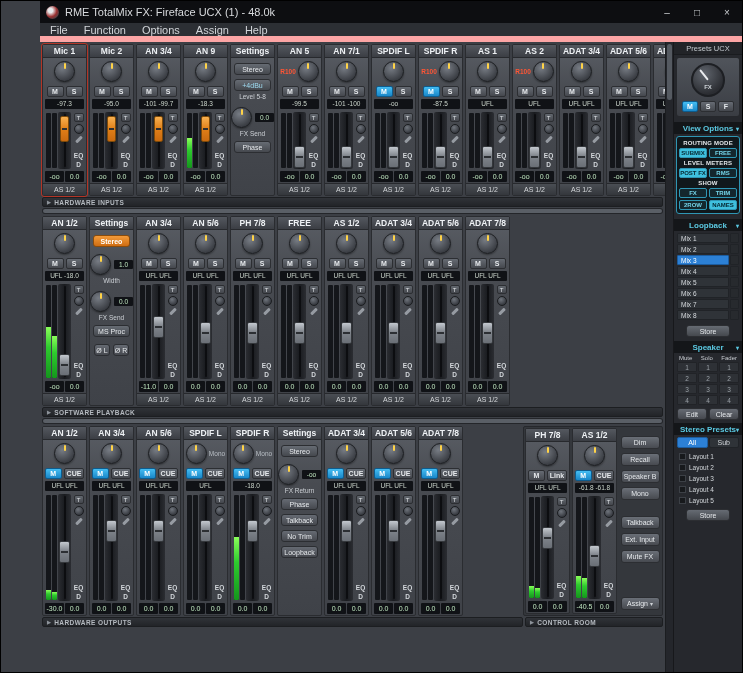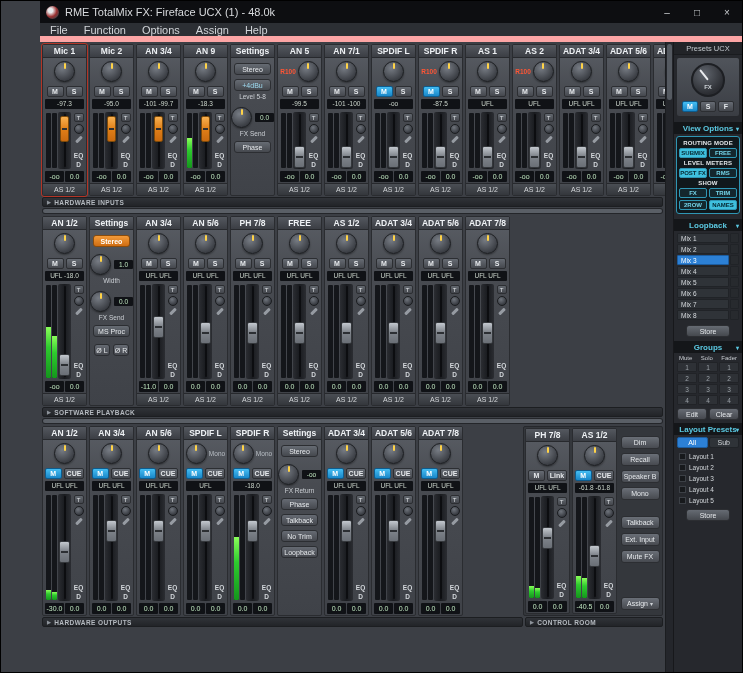--- a/index.html
+++ b/index.html
@@ -1556,21 +1556,21 @@
             <div class="snap-label">Mix 7</div>
             <div class="snap-side"></div>
           </div>
           <div class="snap-row">
             <div class="snap-label">Mix 8</div>
             <div class="snap-side"></div>
           </div>
         </div>
         <div class="store-btn">Store</div>
         <div class="side-header">
-          <span class="hdr-label">Groups</span>
+          <span class="hdr-label">Speaker</span>
           <span class="hdr-arrow">▾</span>
         </div>
         <div class="grp-header">
           <span class="grp-col-label">Mute</span>
           <span class="grp-col-label">Solo</span>
           <span class="grp-col-label">Fader</span>
         </div>
         <div class="grp-grid">
           <div class="grp-cell">1</div>
           <div class="grp-cell">1</div>
@@ -1583,21 +1583,21 @@
           <div class="grp-cell">3</div>
           <div class="grp-cell">4</div>
           <div class="grp-cell">4</div>
           <div class="grp-cell">4</div>
         </div>
         <div class="grp-btns">
           <div class="store-btn">Edit</div>
           <div class="store-btn">Clear</div>
         </div>
         <div class="side-header">
-          <span class="hdr-label">Layout Presets</span>
+          <span class="hdr-label">Stereo Presets</span>
           <span class="hdr-arrow">▾</span>
         </div>
         <div class="tab-row">
           <div class="tab active">All</div>
           <div class="tab">Sub</div>
         </div>
         <div class="layout-list">
           <div class="layout-row">
             <div class="layout-check"></div>
             <div class="layout-label">Layout 1</div>

